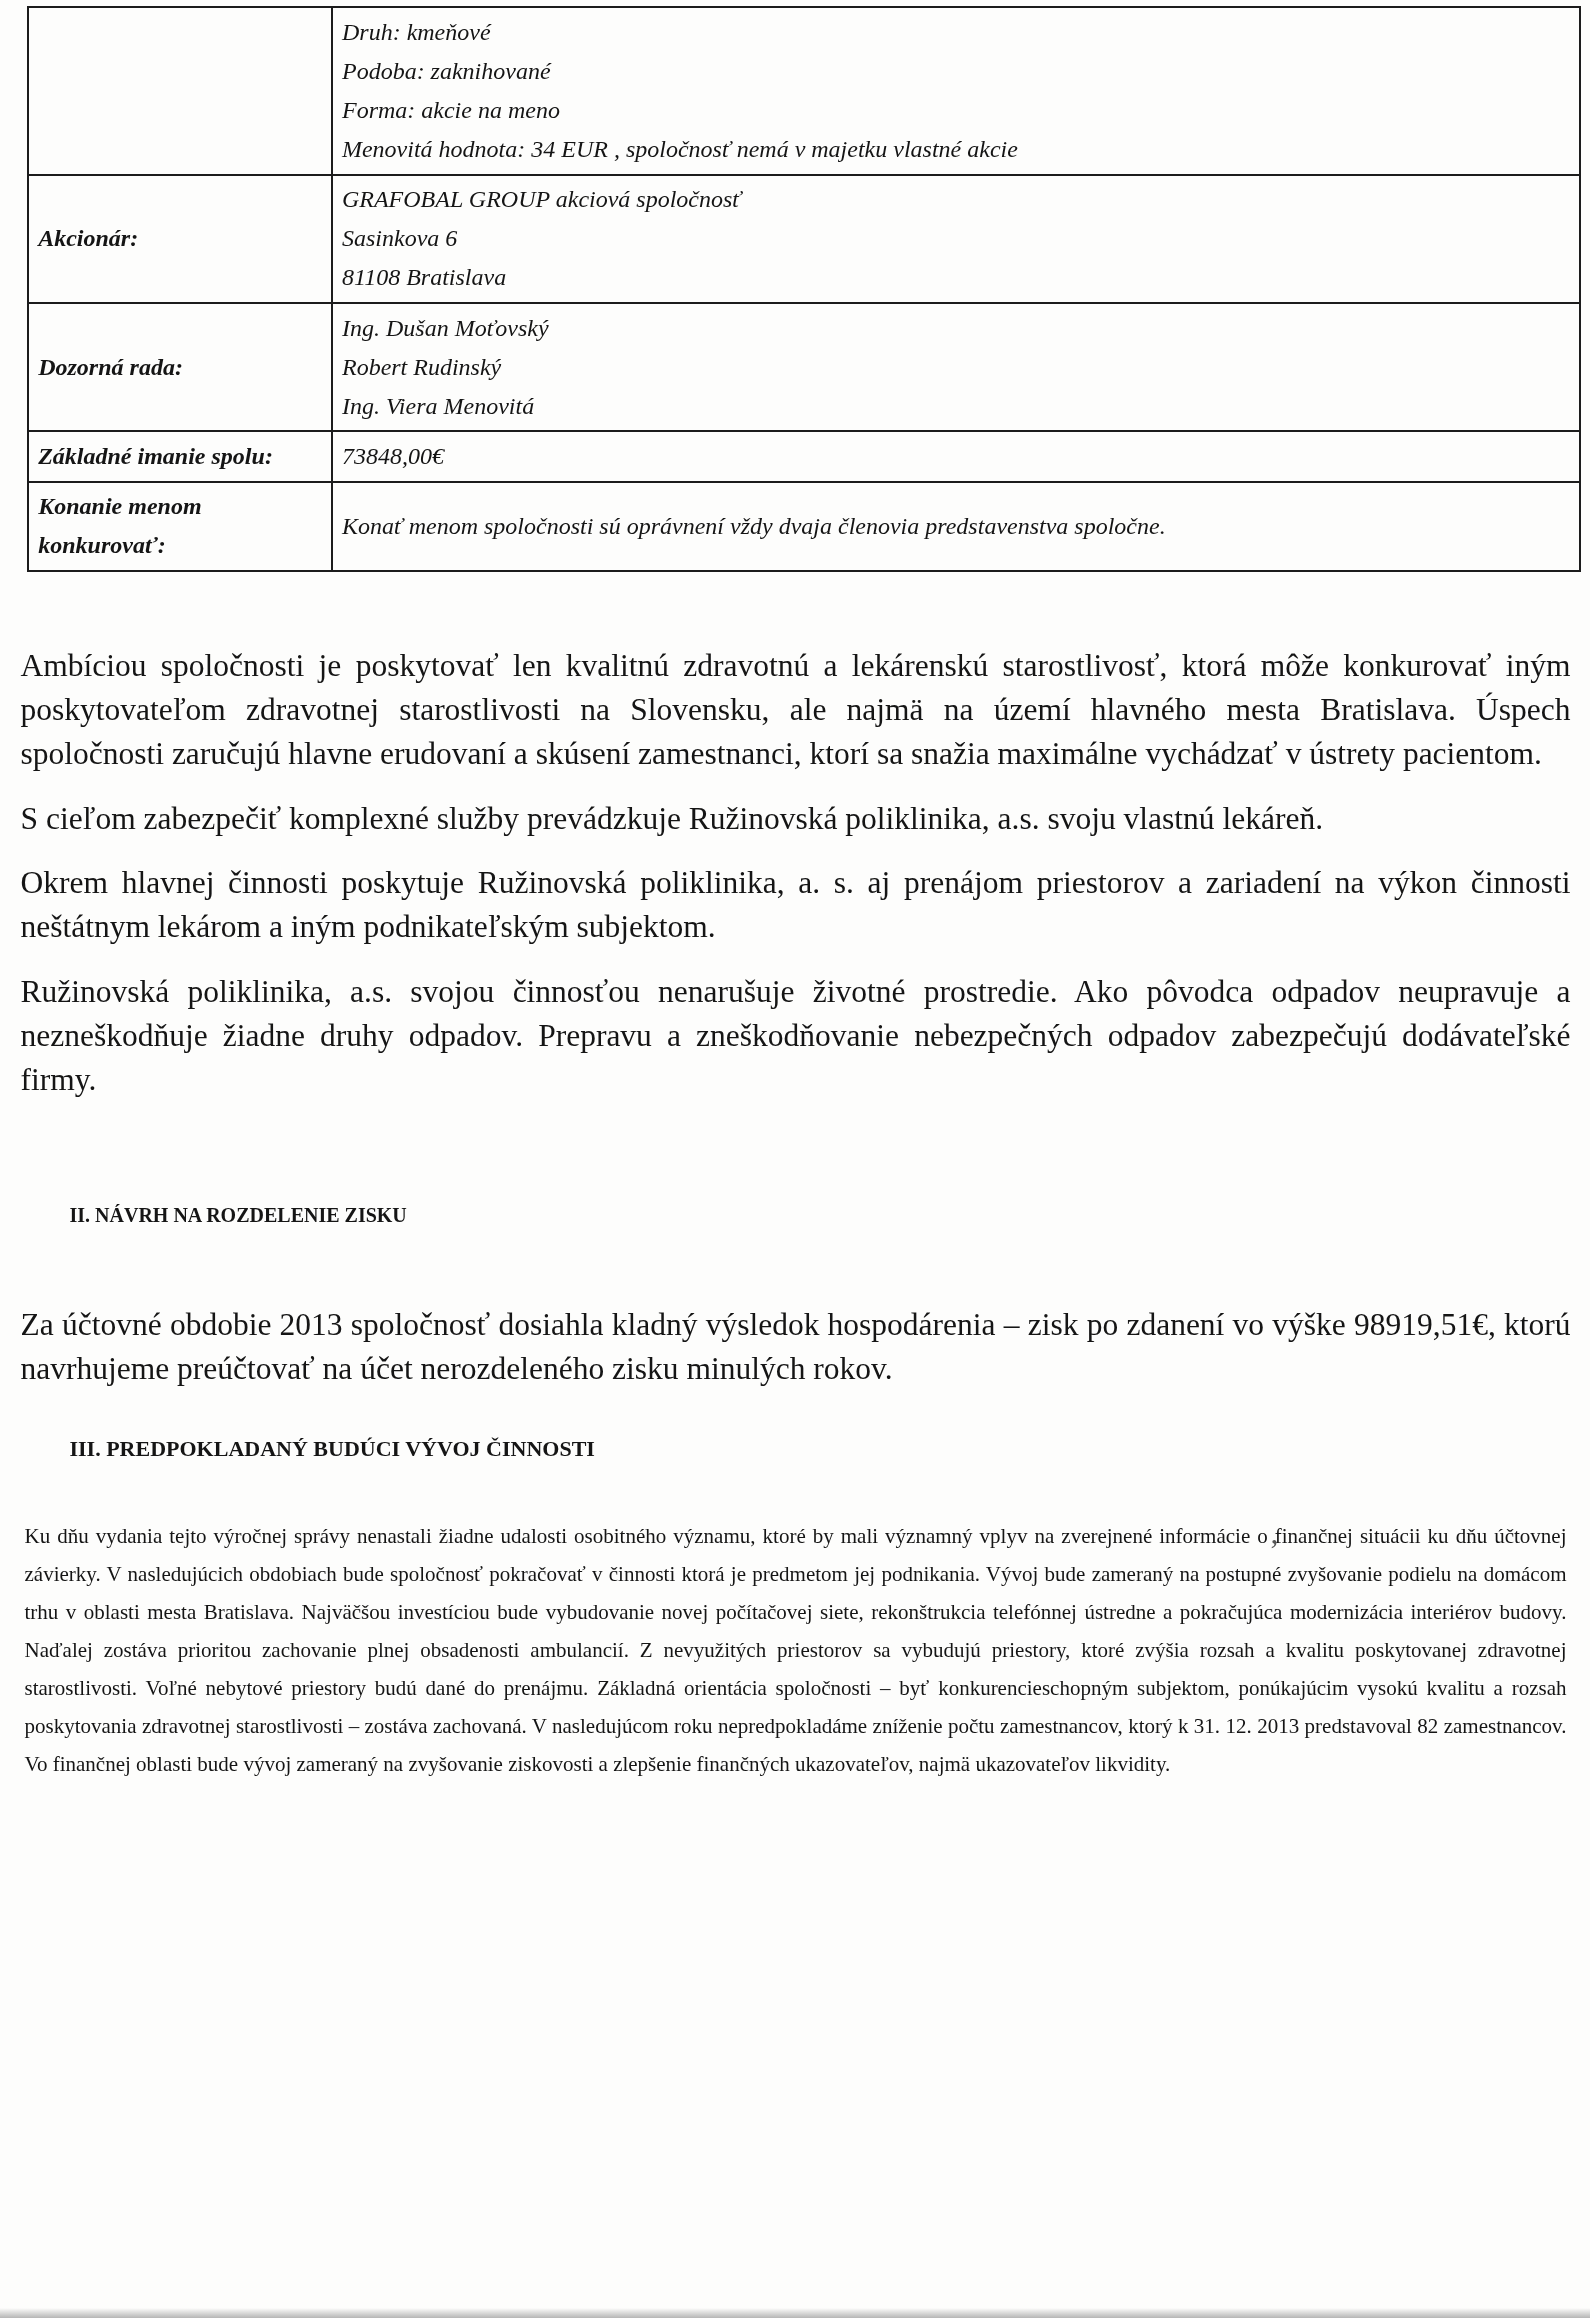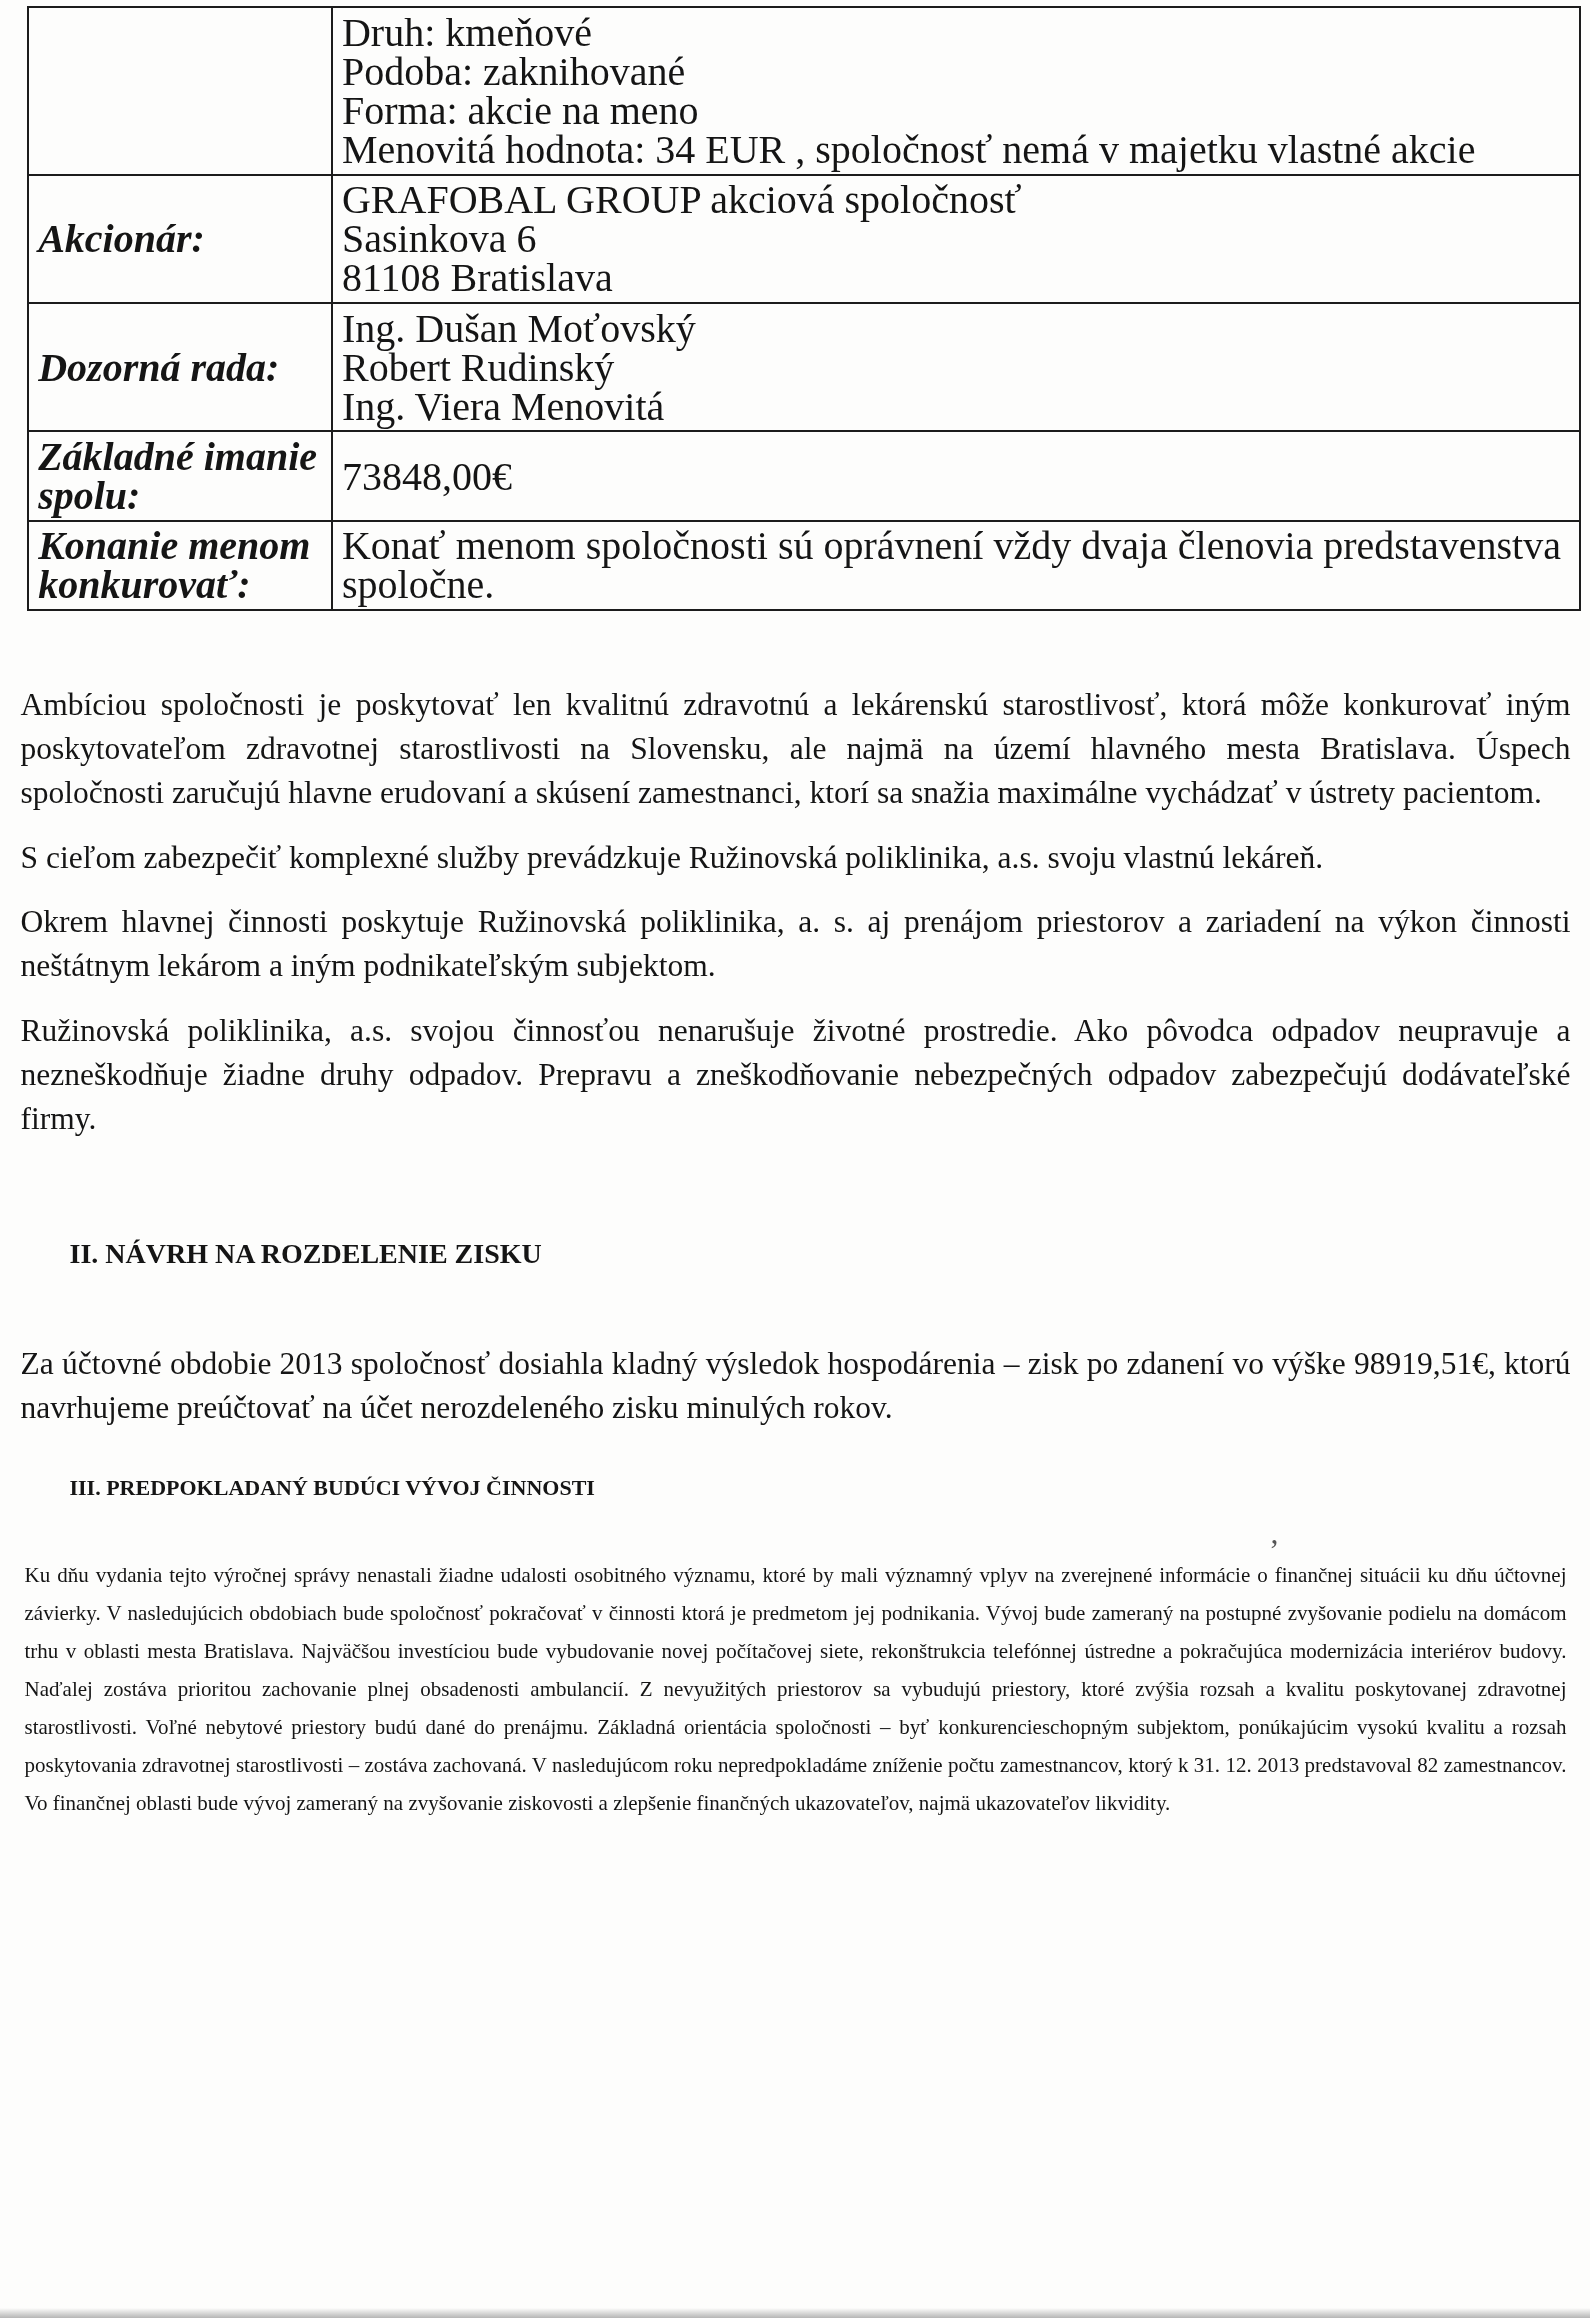--- a/index.html
+++ b/index.html
@@ -26,22 +26,23 @@
   table.info-table {
     border-collapse: collapse;
     width: 1554px;
     margin-left: 6.3px;
     table-layout: fixed;
   }
   table.info-table td {
     border: 2.4px solid #1c1c1c;
     padding: 4.7px 9.4px;
     vertical-align: middle;
-    font-size: 40px;
+    font-size: 24px;
     line-height: 39px;
+    font-style: italic;
   }
   td.label-cell {
     width: 283px;
     font-weight: bold;
     font-style: italic;
     padding-left: 6.3px;
     margin-top: 24px;
   }
   .cell-line { white-space: normal; }
 
@@ -57,21 +58,21 @@
     hyphens: none;
   }
   p.para-tight {
     margin: 4px;
     font-size: 21px;
     line-height: 38px;
     text-align: justify;
     hyphens: none;
   }
   h2.sec-heading {
-    font-size: 28px;
+    font-size: 20px;
     line-height: 44px;
     font-weight: bold;
     margin: 91px 0 66px 0;
     padding-left: 49px;
   }
   h2.sec-heading-2 {
     font-size: 22px;
     line-height: 44px;
     font-weight: bold;
     margin: 36px 0 46px 0;

